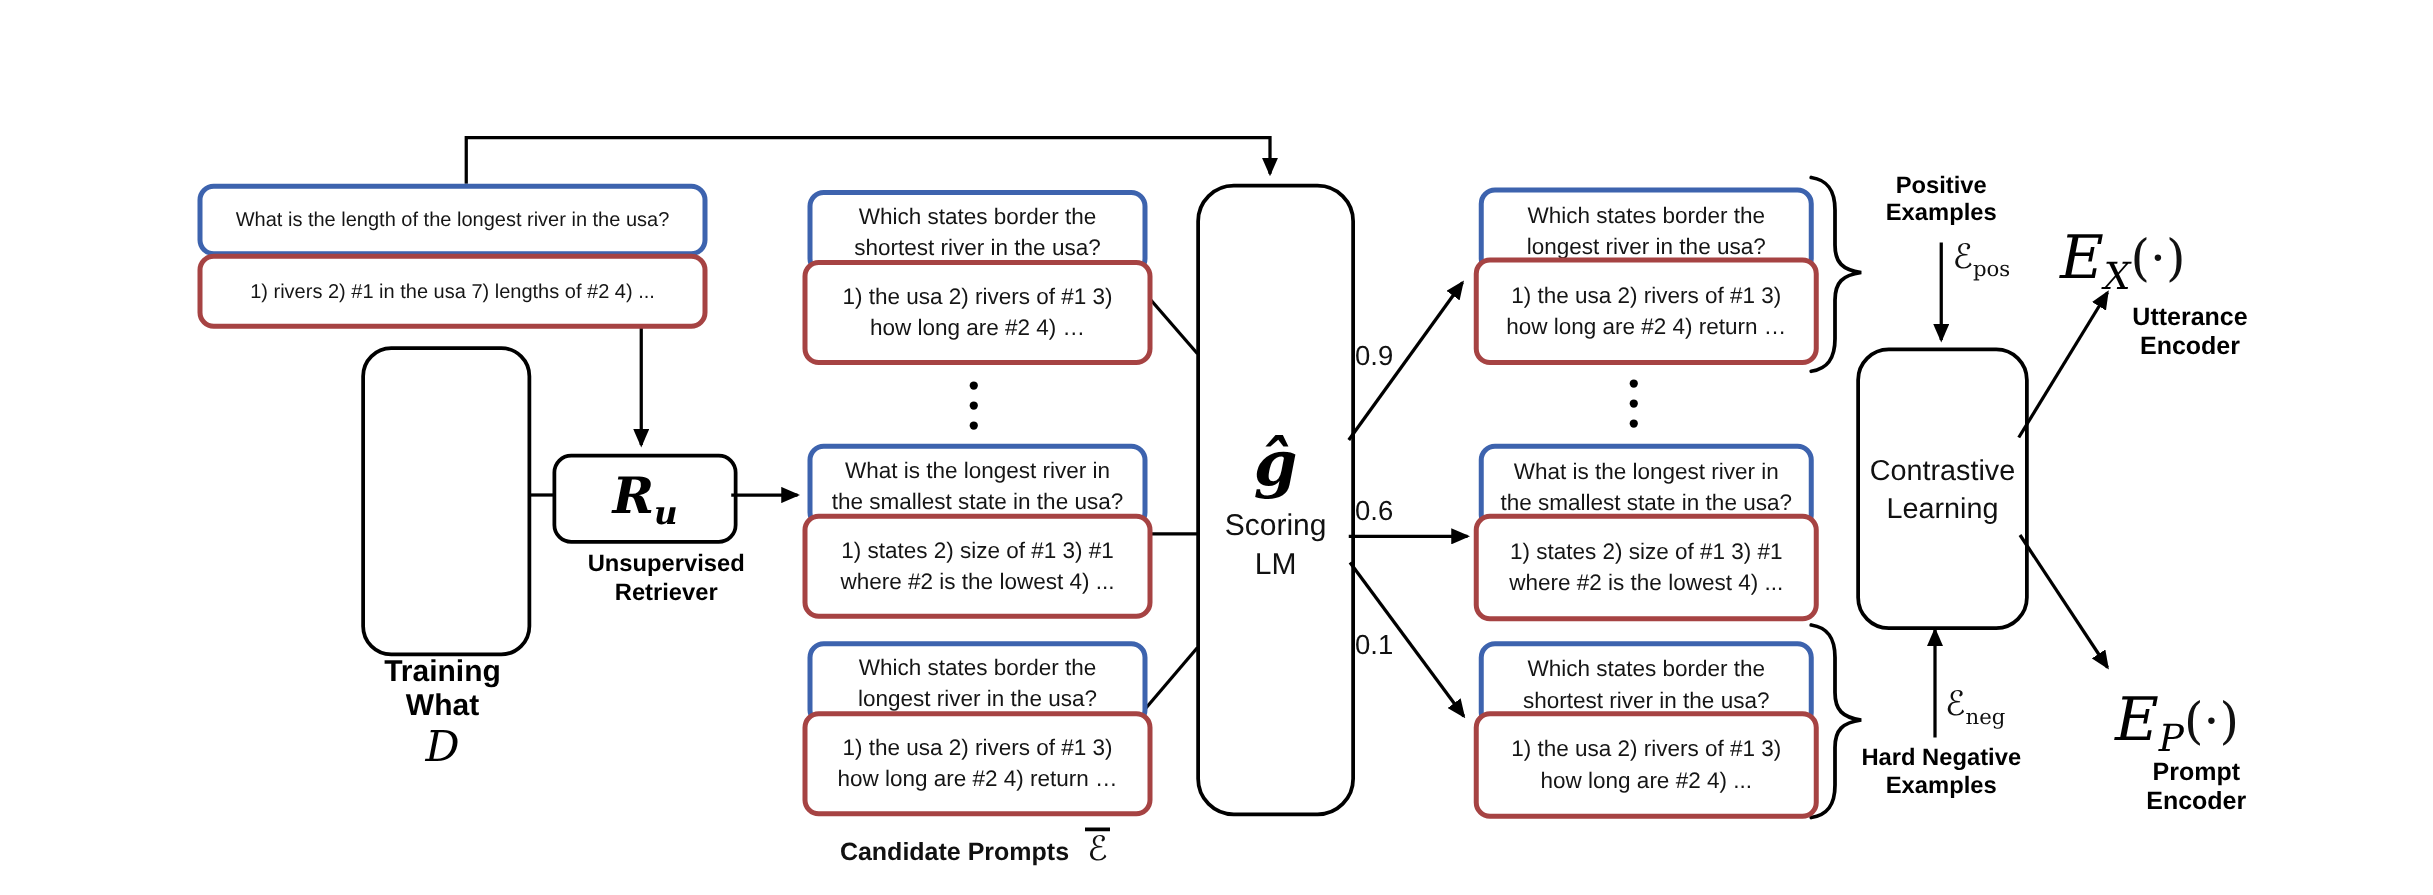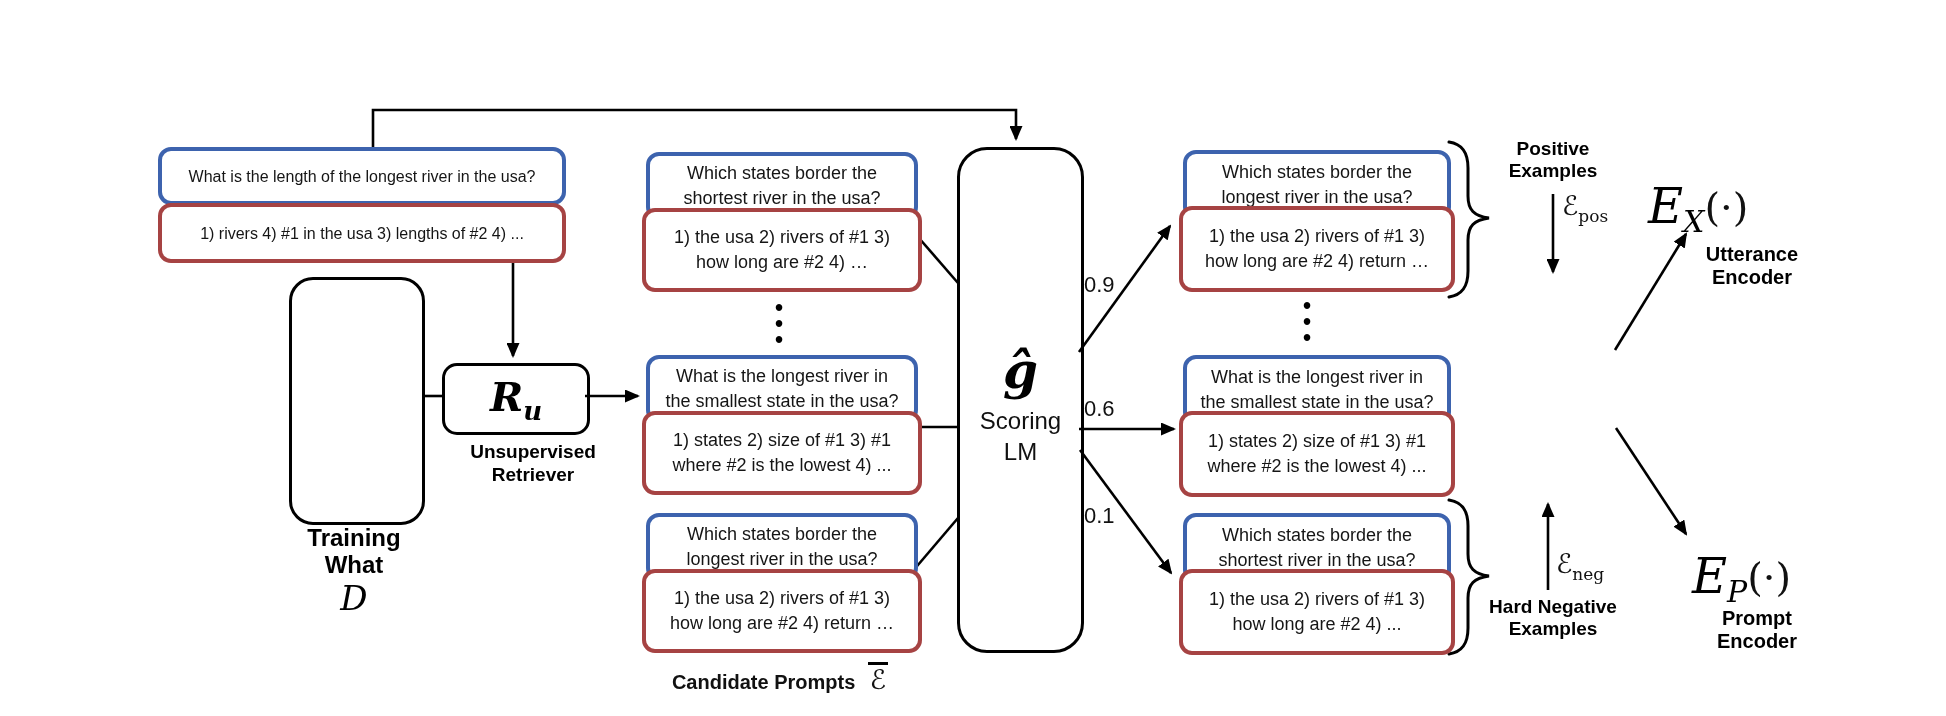--- a/index.html
+++ b/index.html
@@ -70,21 +70,21 @@
                C1474,220 1468,226 1468,240 L1468,271 C1468,287 1462,295 1449,297"></path>
       <path d="M1449,500 C1462,502 1468,510 1468,526 L1468,554 C1468,568 1474,574 1489,576
                C1474,578 1468,584 1468,598 L1468,628 C1468,644 1462,652 1449,654"></path>
     </g>
   </svg>
 
   <div class="pairbox bluebox" style="left:158px; top:147px; width:400px; height:50px; font-size:16px;">
     <span>What is the length of the longest river in the usa?</span>
   </div>
   <div class="pairbox redbox" style="left:158px; top:203px; width:400px; height:52px; font-size:16px;">
-    <span>1) rivers 4) #1 in the usa 3) lengths of #2 4) ...</span>
+    <span>1) rivers 2) #1 in the usa 7) lengths of #2 4) ...</span>
   </div>
 
   <div class="blackbox" style="left:289px; top:277px; width:130px; height:242px; border-radius:24px; z-index:1;"></div>
   <div class="td-grid">
     <div class="td-row">
         <div class="tcell b"></div>
         <div class="tcell r"></div>
       </div>
     <div class="td-row">
         <div class="tcell b"></div>
@@ -223,20 +223,27 @@
   </div>
 
   <div class="abs" style="left:1556px; top:548px;">
     <span class="script-e" style="font-size:27px;">ℰ</span><span style="font-family:'DejaVu Serif',serif; font-size:17px; vertical-align:-7px;">neg</span>
   </div>
   <div class="lbl" style="left:1477px; top:596px; width:152px;">
     <div>Hard Negative</div>
     <div>Examples</div>
   </div>
 
+  <div class="blackbox" style="left:1485px; top:278px; width:132px; height:220px; border-radius:26px;
+       display:flex; align-items:center; justify-content:center; text-align:center; font-size:23px; line-height:30px;">
+    <div>
+      <div>Contrastive</div>
+      <div>Learning</div>
+    </div>
+  </div>
 
   <div class="abs" style="left:1648px; top:178px;">
     <span class="serifm" style="font-size:48px;">E</span><span class="serifm f-sub" style="font-size:30px;">X</span><span style="font-family:'DejaVu Serif',serif; font-size:40px; vertical-align:2px;">(·)</span>
   </div>
   <div class="lbl" style="left:1682px; top:243px; width:140px; font-size:20px; line-height:23px;">
     <div>Utterance</div>
     <div>Encoder</div>
   </div>
 
   <div class="abs" style="left:1692px; top:548px;">

